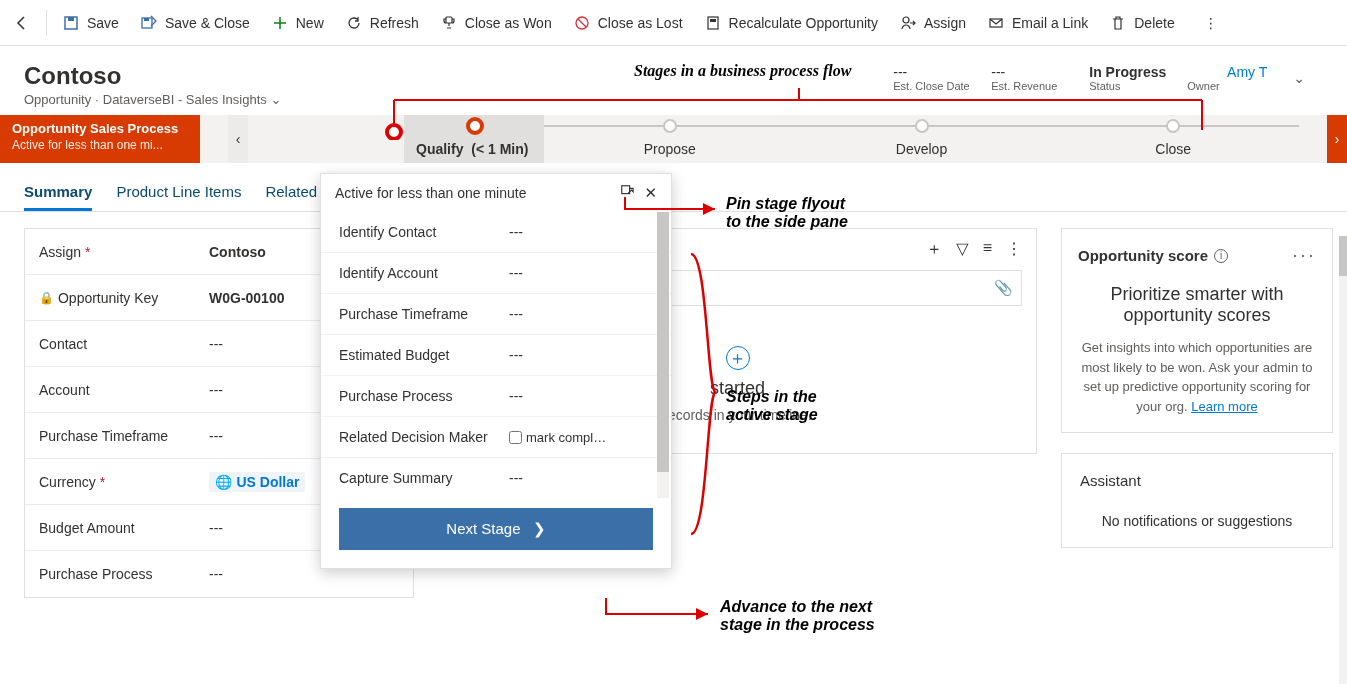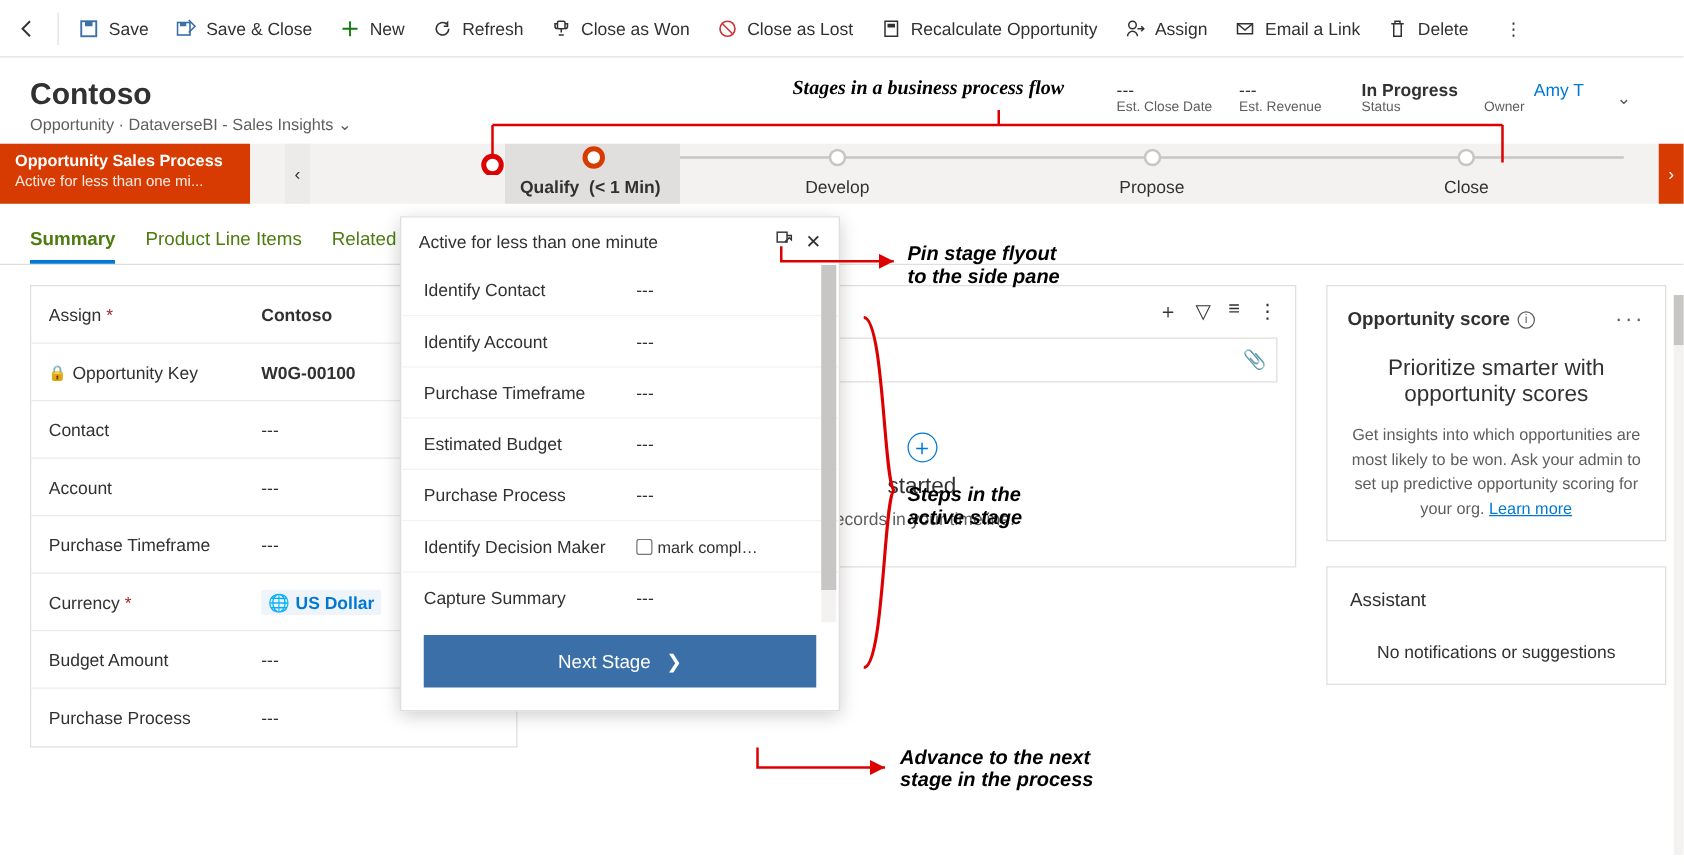--- a/index.html
+++ b/index.html
@@ -32,21 +32,21 @@
   .bpf-stage { flex: 1; text-align: center; position: relative; display: flex; flex-direction: column; align-items: center; justify-content: flex-end; padding-bottom: 6px; cursor: pointer; }
   .bpf-dot { position: absolute; top: 4px; width: 14px; height: 14px; border: 2px solid #c8c6c4; border-radius: 50%; background: #fff; }
   .bpf-stage.active { background: #e1dfdd; }
   .bpf-stage.active .bpf-dot { width: 18px; height: 18px; border: 4px solid #d83b01; top: 2px; }
   .bpf-stage-label { font-size: 14px; color: #323130; }
   .bpf-stage.active .bpf-stage-label { font-weight: 600; }
   .timebadge { font-size: 14px; font-weight: 600; color: #323130; }
 
   
   .tabs { display: flex; gap: 24px; padding: 12px 24px 0 24px; border-bottom: 1px solid #e1dfdd; }
-  .tab { padding: 8px 0; font-size: 15px; color: #4d7c0f; cursor: pointer; border-bottom: 3px solid transparent; }
+  .tab { padding: 8px 0; font-size: 15px; color: #0c4a6e; cursor: pointer; border-bottom: 3px solid transparent; }
   .tab.active { font-weight: 600; border-bottom-color: #0078d4; }
 
   
   .main { display: flex; gap: 24px; padding: 16px 14px 0 24px; }
   .col-left { width: 390px; }
   .col-mid { flex: 1; min-width: 0; position: relative; }
   .col-right { width: 272px; display: flex; flex-direction: column; gap: 20px; }
 
   
   .form-section { border: 1px solid #e1dfdd; }
@@ -247,25 +247,25 @@
   <div class="bpf-nav">‹</div>
   <div style="width:100px"></div>
   <div class="bpf-stages">
     <div class="bpf-track"></div>
     <div class="bpf-stage active" style="flex:0 0 140px;align-items:flex-start;padding-left:12px">
       <div class="bpf-dot" style="left:62px"></div>
       <span class="bpf-stage-label"><span>Qualify</span>&nbsp;&nbsp;<span class="timebadge">(&lt; 1 Min)</span></span>
     </div>
     <div class="bpf-stage">
       <div class="bpf-dot"></div>
-      <span class="bpf-stage-label">Develop</span>
+      <span class="bpf-stage-label">Propose</span>
     </div>
     <div class="bpf-stage">
       <div class="bpf-dot"></div>
-      <span class="bpf-stage-label">Propose</span>
+      <span class="bpf-stage-label">Develop</span>
     </div>
     <div class="bpf-stage">
       <div class="bpf-dot"></div>
       <span class="bpf-stage-label">Close</span>
     </div>
   </div>
   <div class="bpf-nav bpf-nav-right">›</div>
 </div>
 
 <div class="tabs">
@@ -392,21 +392,21 @@
     </div>
     <div class="step-row">
       <div class="step-label">Estimated Budget</div>
       <div class="step-val">---</div>
     </div>
     <div class="step-row">
       <div class="step-label">Purchase Process</div>
       <div class="step-val">---</div>
     </div>
     <div class="step-row">
-      <div class="step-label">Identify Decision Maker</div>
+      <div class="step-label">Related Decision Maker</div>
       <div class="step-check">
           <input type="checkbox" style=""> 
           <span>mark compl…</span>
         </div>
     </div>
     <div class="step-row">
       <div class="step-label">Capture Summary</div>
       <div class="step-val">---</div>
     </div>
   </div>

